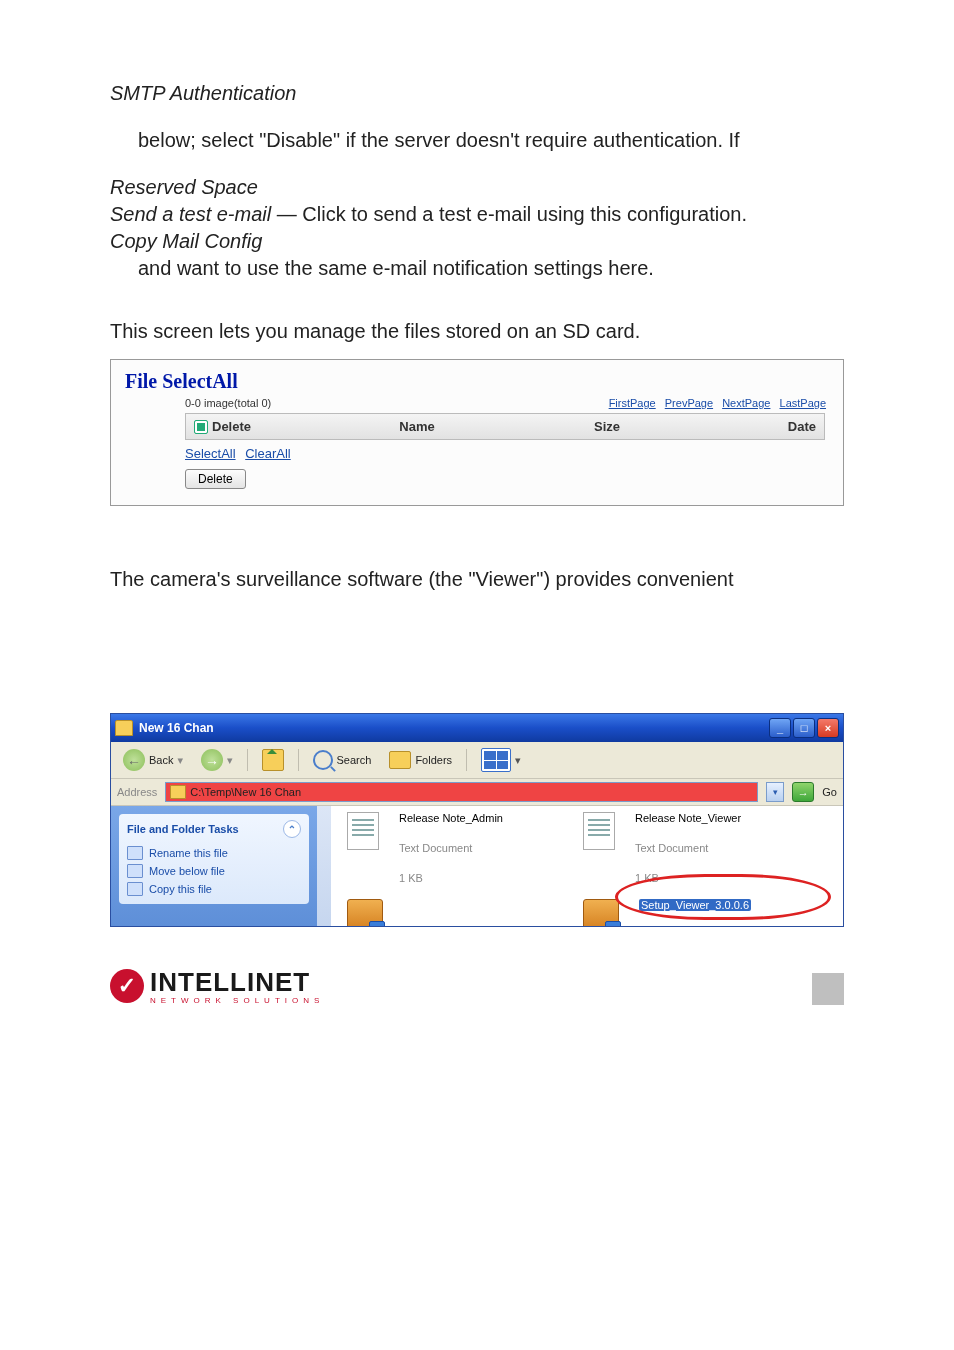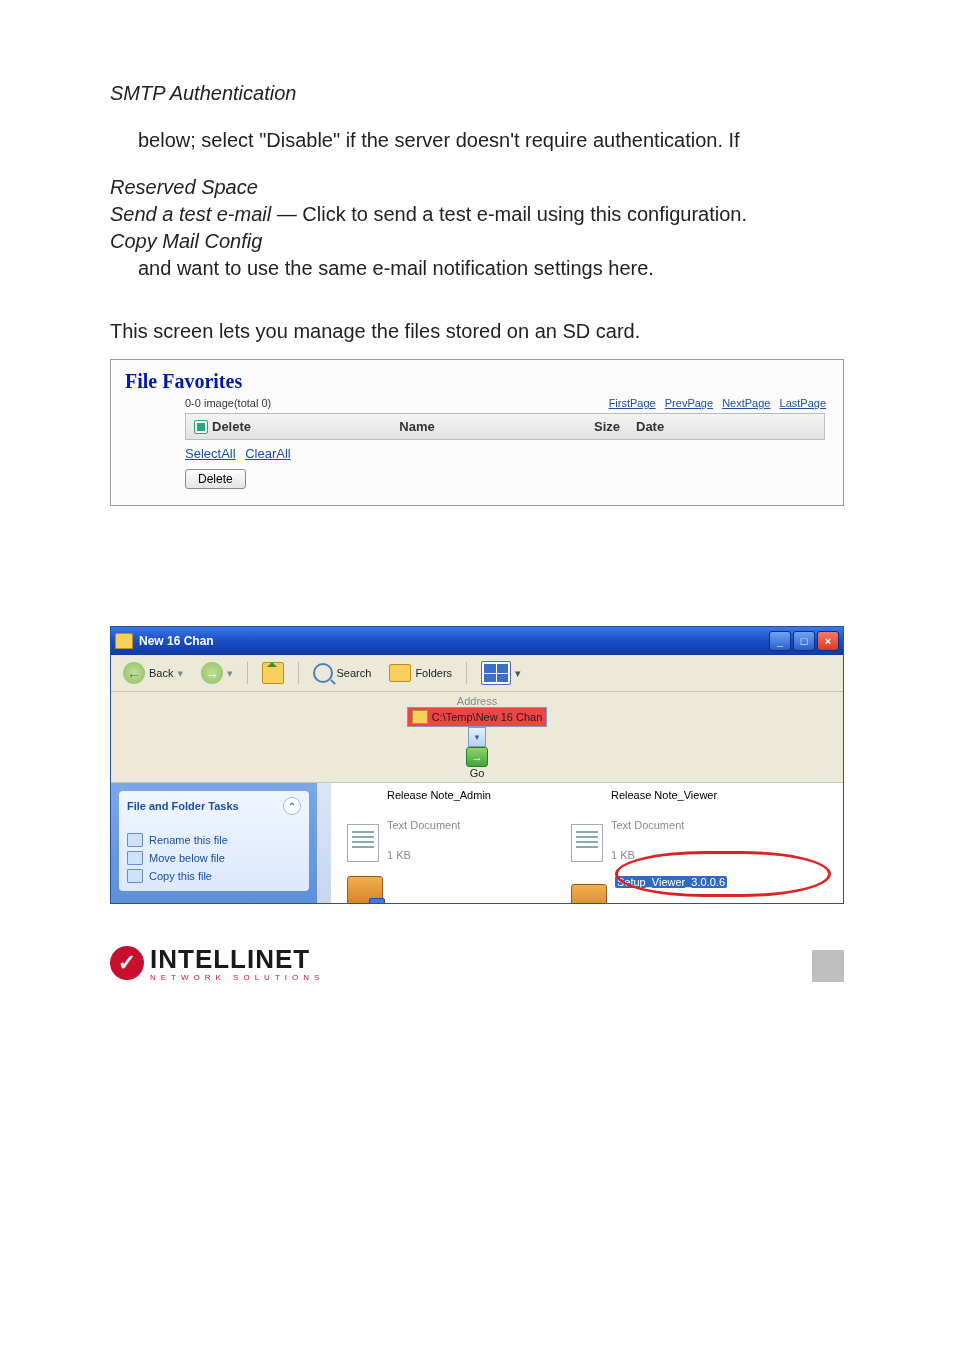--- a/index.html
+++ b/index.html
@@ -50,21 +50,21 @@
   }
   .fm-col { padding: 5px 8px; }
   .fm-col.del { width: 160px; display:flex; align-items:center; gap:4px;}
   .fm-col.del::before{
     content:""; display:inline-block; width:12px; height:12px;
     border:1px solid #2a7; background:#fff; border-radius:2px;
     box-shadow: inset 0 0 0 2px #fff, inset 0 0 0 12px #2a7;
   }
   .fm-col.name { flex: 1; text-align:center;}
   .fm-col.size { width: 140px; text-align:right;}
-  .fm-col.date { width: 180px; text-align:left;}
+  .fm-col.date { width: 180px; text-align:right;}
   .fm-row2 { padding: 6px 0 0 60px; font-size: 13px; }
   .fm-row2 a { color:#1a4da8; text-decoration: underline; margin-right:6px; cursor:pointer;}
   .fm-btn {
     margin: 8px 0 0 60px;
     font-size: 12px;
     padding: 2px 12px;
     background: linear-gradient(#fdfdfd,#e4e4e4);
     border:1px solid #888; border-radius:3px;
     cursor:pointer;
   }
@@ -104,37 +104,37 @@
   .circ.back{ background:radial-gradient(#bfe09a,#8cbf5a); color:#666;}
   .circ.fwd{ background:radial-gradient(#bfe09a,#8cbf5a); color:#fff;}
   .upico{ width:20px; height:20px; background:#f7cf5a; border:1px solid #b8902a; border-radius:2px; position:relative;}
   .upico::after{content:"";position:absolute;left:4px;top:-6px;width:0;height:0;border:5px solid transparent;border-bottom-color:#3a8e3a;}
   .mag{ width:16px;height:16px;border:2px solid #4a7ecb;border-radius:50%;position:relative;}
   .mag::after{content:"";position:absolute;width:6px;height:2px;background:#4a7ecb;right:-5px;bottom:-2px;transform:rotate(45deg);}
   .fold{ width:20px;height:16px;background:#f7cf5a;border:1px solid #b8902a;border-radius:2px;}
   .viewbtn{ width:24px;height:18px;border:1px solid #3a6fca;background:#fff;border-radius:2px;display:grid;grid-template-columns:1fr 1fr;grid-template-rows:1fr 1fr;gap:1px;padding:2px;}
   .viewbtn div{background:#3a6fca;}
   .sep{width:1px;height:22px;background:#c0bdaf;margin:0 2px;}
-  .addrbar{ background:#ece9d8; padding:3px 6px; display:flex; align-items:center; gap:0; border-bottom:1px solid #c9c6b8;flex-direction:column;}
+  .addrbar{ background:#ece9d8; padding:3px 6px; display:flex; align-items:center; gap:8px; border-bottom:1px solid #c9c6b8;}
   .addrbar .lbl{ color:#888;}
   .addrfield{ flex:1; background:#ef4444; border:1px solid #7a9ccb; padding:2px 4px; display:flex; align-items:center; gap:4px;}
   .addrfield .fico{width:14px;height:12px;background:#f7cf5a;border:1px solid #b8902a;border-radius:1px;}
   .dd{ width:16px;height:18px;border:1px solid #7a9ccb;background:linear-gradient(#e6f0ff,#b8d0f0);display:flex;align-items:center;justify-content:center;color:#2a5db0;font-size:9px;}
   .gobtn{ width:20px;height:18px;background:linear-gradient(#8fd46b,#3fa73a);border:1px solid #2b7a2b;border-radius:3px;display:flex;align-items:center;justify-content:center;color:#fff;font-weight:bold;}
   .content{ display:flex; background:#fff; height:120px; overflow:hidden;}
   .sidepanel{ width:190px; background:linear-gradient(#7aa7e8,#5e8fd8); padding:8px; color:#15428b;}
   .taskbox{ background:linear-gradient(#f0f6ff,#dce9fb); border-radius:4px; padding:6px 8px;}
-  .taskhead{ font-weight:bold; color:#1a4da8; display:flex; justify-content:space-between; align-items:center; margin-bottom:16px;}
+  .taskhead{ font-weight:bold; color:#1a4da8; display:flex; justify-content:space-between; align-items:center; margin-bottom:6px;}
   .chev{ width:16px;height:16px;border:1px solid #9cb8e6;border-radius:50%;background:#fff;display:flex;align-items:center;justify-content:center;color:#4a7ecb;font-size:10px;}
   .tasklink{ display:flex; align-items:center; gap:6px; color:#1a4da8; padding:2px 0; cursor:pointer;}
   .tico{width:14px;height:12px;border:1px solid #6a8fd0;background:#cfe0fb;border-radius:1px;}
   .files{ flex:1; padding:6px 10px; display:flex; gap:60px; align-items:flex-start; position:relative;}
   .files::before{content:"";position:absolute;left:0;top:0;bottom:0;width:14px;background:linear-gradient(#dce6f6,#c6d6ef);}
   .filecol{ display:flex; flex-direction:column; gap:14px; margin-left:20px;}
-  .fileitem{ display:flex; gap:8px; align-items:flex-end;}
+  .fileitem{ display:flex; gap:20px; align-items:flex-start;}
   .txtico{ width:30px;height:36px;background:#fff;border:1px solid #aaa;position:relative;}
   .txtico::before{content:"";position:absolute;left:4px;top:6px;right:4px;height:2px;background:#8aa;box-shadow:0 5px 0 #8aa,0 10px 0 #8aa,0 15px 0 #8aa;}
   .exeico{ width:34px;height:34px;background:linear-gradient(#f0b050,#d07818);border:1px solid #a05a10;border-radius:3px;position:relative;}
   .exeico::after{content:"";position:absolute;right:-3px;bottom:-3px;width:14px;height:14px;background:#3a7dd8;border:1px solid #1a4da8;border-radius:2px;}
   .fileinfo{font-size:11px;line-height:1.25;}
   .fileinfo .fname{color:#000;}
   .fileinfo .ftype,.fileinfo .fsize{color:#888;margin-top:16px;}
   .highlight{ background:#316ac5; color:#fff; border-radius:2px; padding:0 2px;}
   .highlightRow .fname,.highlightRow .ftype{color:#fff;}
   .redcircle{ position:absolute; border:3px solid #d22; border-radius:50%/60%; width:210px; height:40px; right:12px; bottom:6px; pointer-events:none;}
@@ -161,21 +161,21 @@
 
   <p class="para">
     <span class="italic">Send a test e-mail</span><span> — Click to send a test e-mail using this configuration.</span>
   </p>
   <p class="para italic">Copy Mail Config</p>
   <p class="para indent">and want to use the same e-mail notification settings here.</p>
 
   <p class="para mt-lg">This screen lets you manage the files stored on an SD card.</p>
 
   <div class="fm-box">
-    <div class="fm-title">File Favorites</div>
+    <div class="fm-title">File SelectAll</div>
     <div class="fm-row1">
       <div class="fm-count">0-0 image(total 0)</div>
       <div class="fm-links">
         <a>FirstPage</a>
         <a>PrevPage</a>
         <a>NextPage</a>
         <a>LastPage</a>
       </div>
     </div>
     <div class="fm-table-head">
@@ -186,20 +186,21 @@
       <div class="fm-col size">Size</div>
       <div class="fm-col date">Date</div>
     </div>
     <div class="fm-row2">
       <a>SelectAll</a>
       <a>ClearAll</a>
     </div>
     <button class="fm-btn">Delete</button>
   </div>
 
+  <p class="para mt-lg" style="margin-top:60px;">The camera's surveillance software (the "Viewer") provides convenient</p>
 
   <div class="explorer" style="margin-top:120px;">
     <div class="titlebar">
       <span class="foldericon"></span>
       <span class="title">New 16 Chan</span>
       <div class="winbtns">
         <div class="winbtn min">_</div>
         <div class="winbtn max">□</div>
         <div class="winbtn cls">×</div>
       </div>

